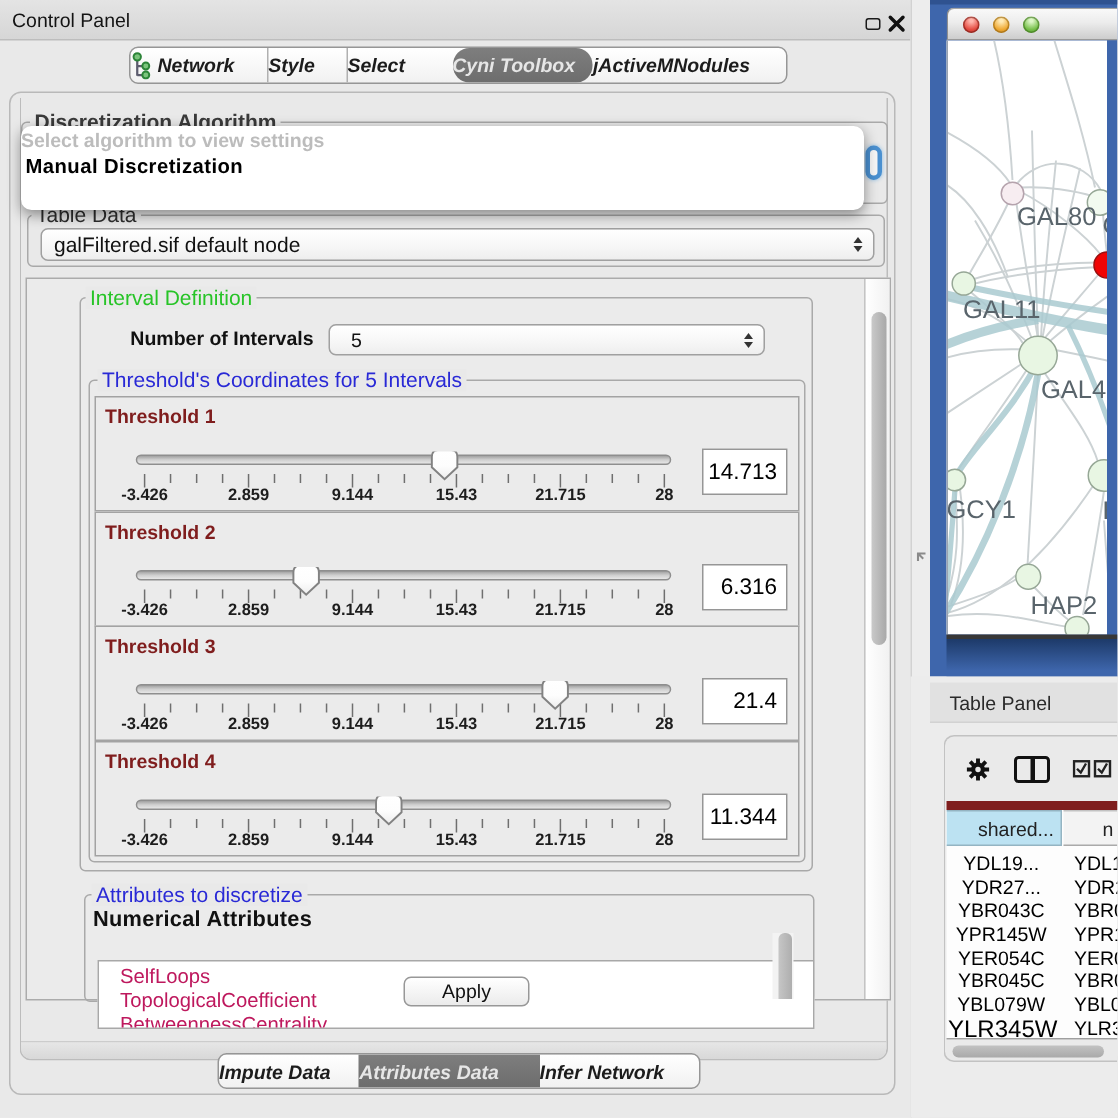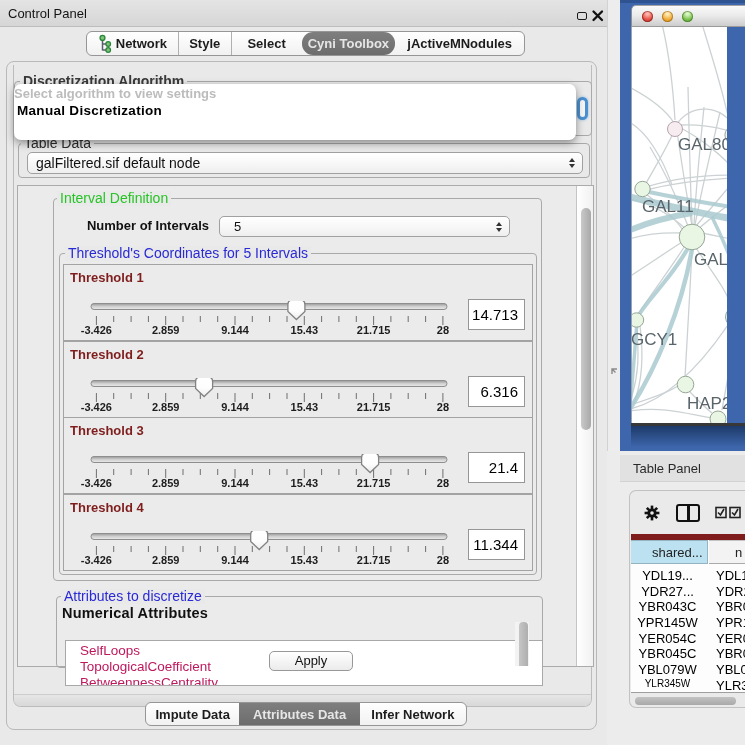--- a/index.html
+++ b/index.html
@@ -9,21 +9,21 @@
 .gtitle{position:absolute;top:-8px;background:#e9e9e9;padding:0 3px;font-size:14px;line-height:15px;white-space:nowrap;}
 .combo{position:absolute;background:linear-gradient(#ffffff,#f6f6f6 60%,#eeeeee);border:1px solid #a0a0a0;border-radius:5px;display:flex;align-items:center;font-size:13px;color:#111;}
 .updn{position:absolute;right:7px;top:50%;transform:translateY(-50%);display:flex;flex-direction:column;align-items:center;gap:2px;}
 .updn i{display:block;width:0;height:0;border-left:3.5px solid transparent;border-right:3.5px solid transparent;}
 .updn .u{border-bottom:4.5px solid #333;}
 .updn .d{border-top:4.5px solid #333;}
 .tpanel{position:absolute;border:1px solid #a3a3a3;background:#ebebeb;}
 .ttitle{position:absolute;left:6px;top:5px;font-weight:bold;font-size:13px;color:#7f1d1d;}
 .vbox{position:absolute;background:#fff;border:1px solid #969696;font-size:15px;color:#000;text-align:right;padding:6px 6px 0 0;}
 .ticklabel{position:absolute;font-size:11px;font-weight:bold;color:#1d1d1d;width:60px;text-align:center;}
-.seg{display:flex;align-items:center;justify-content:center;font-size:13px;font-weight:bold;color:#1c1c1c;height:100%;}
+.seg{display:flex;align-items:center;font-size:13px;font-weight:bold;color:#1c1c1c;height:100%;font-style:italic;}
 .tabbar{position:absolute;background:linear-gradient(#ffffff,#f1f1f1);border:1px solid #969696;border-radius:6px;display:flex;overflow:hidden;}
 .darkseg{background:linear-gradient(#7e7e7e,#6d6d6d);color:#e6e6e6;}
 .vsep{width:1px;height:100%;background:#b0b0b0;}
 </style></head><body>
 
 <div class="abs" style="left:0;top:0;width:607px;height:27px;background:linear-gradient(#e4e4e4,#d6d6d6);border-bottom:1px solid #bdbdbd;"></div>
 <div class="abs" style="left:8px;top:6px;font-size:13px;color:#141414;">Control Panel</div>
 <div class="abs" style="left:577px;top:11.5px;width:10px;height:8px;border:1.8px solid #1a1a1a;border-radius:2px;"></div>
 <svg class="abs" style="left:591px;top:9px;" width="14" height="14" viewBox="0 0 14 14">
  <path d="M2.5 2.5 L11 11 M11 2.5 L2.5 11" stroke="#111" stroke-width="2.3" stroke-linecap="round"></path>
@@ -311,21 +311,21 @@
 <div class="abs" style="left:607px;top:0;width:13px;height:745px;background:#ededed;border-left:1px solid #d2d2d2;"></div>
 
 <div class="abs" style="left:620px;top:0;width:125px;height:451px;background:#3e66ac;"></div>
 <div class="abs" style="left:620px;top:0;width:125px;height:3px;background:#2f5290;"></div>
 <div class="abs" style="left:631px;top:426px;width:114px;height:25px;background:linear-gradient(#1d3a69,#3e66ac 85%);"></div>
 
 <div class="abs" style="left:631px;top:5px;width:114px;height:22px;background:linear-gradient(#f9f9f9,#ececec 45%,#cdcdcd);border-left:1px solid #8f8f8f;border-top:1px solid #a5a5a5;border-bottom:1px solid #9a9a9a;border-radius:5px 0 0 0;"></div>
 <div class="abs" style="left:642px;top:11px;width:11px;height:11px;border-radius:50%;background:radial-gradient(circle at 50% 25%,#ffb5ac 10%,#e44c42 60%,#ad2f27);box-shadow:inset 0 0 0 1px rgba(110,25,18,.55);"></div>
 <div class="abs" style="left:662px;top:11px;width:11px;height:11px;border-radius:50%;background:radial-gradient(circle at 50% 25%,#ffeab5 10%,#efa933 60%,#bc7f1d);box-shadow:inset 0 0 0 1px rgba(140,95,15,.55);"></div>
 <div class="abs" style="left:682px;top:11px;width:11px;height:11px;border-radius:50%;background:radial-gradient(circle at 50% 25%,#dcf6c6 10%,#77c04b 60%,#4e9427);box-shadow:inset 0 0 0 1px rgba(60,110,30,.55);"></div>
-<div class="abs" style="left:631px;top:27px;width:96px;height:396px;background:#fff;border-left:1px solid #9aa3b0;overflow:hidden;">
+<div class="abs" style="left:631px;top:27px;width:107px;height:396px;background:#fff;border-left:1px solid #9aa3b0;overflow:hidden;">
 <svg width="114" height="398" viewBox="0 0 114 398">
       <path d="M43,102 C33,125 20,145 13,158" fill="none" stroke="#ccd2d4" stroke-width="1.3"></path>
       <path d="M45,104 C50,140 56,175 60,199" fill="none" stroke="#ccd2d4" stroke-width="1.3"></path>
       <path d="M47,100 C70,112 92,130 102,143" fill="none" stroke="#ccd2d4" stroke-width="1.3"></path>
       <path d="M48,98 C65,97 85,100 97,104" fill="none" stroke="#ccd2d4" stroke-width="1.3"></path>
       <path d="M44,98 C60,75 90,78 102,100" fill="none" stroke="#ccd2d4" stroke-width="1.3"></path>
       <path d="M103,112 C104,124 105,135 106,142" fill="none" stroke="#ccd2d4" stroke-width="1.3"></path>
       <path d="M13,166 C30,180 45,193 50,202" fill="none" stroke="#ccd2d4" stroke-width="1.3"></path>
       <path d="M14,160 C45,150 80,148 101,148" fill="none" stroke="#ccd2d4" stroke-width="1.3"></path>
       <path d="M14,163 C45,155 80,152 101,151" fill="none" stroke="#ccd2d4" stroke-width="1.3"></path>
@@ -422,18 +422,18 @@
     <div style="position:absolute;left:1px;top:59.3px;width:71px;text-align:center;font-size:13px;color:#000;">YBR043C</div>
     <div style="position:absolute;left:85px;top:59.3px;font-size:13px;color:#000;">YBR0</div>
     <div style="position:absolute;left:1px;top:75.0px;width:71px;text-align:center;font-size:13px;color:#000;">YPR145W</div>
     <div style="position:absolute;left:85px;top:75.0px;font-size:13px;color:#000;">YPR1</div>
     <div style="position:absolute;left:1px;top:90.6px;width:71px;text-align:center;font-size:13px;color:#000;">YER054C</div>
     <div style="position:absolute;left:85px;top:90.6px;font-size:13px;color:#000;">YER0</div>
     <div style="position:absolute;left:1px;top:106.2px;width:71px;text-align:center;font-size:13px;color:#000;">YBR045C</div>
     <div style="position:absolute;left:85px;top:106.2px;font-size:13px;color:#000;">YBR0</div>
     <div style="position:absolute;left:1px;top:121.9px;width:71px;text-align:center;font-size:13px;color:#000;">YBL079W</div>
     <div style="position:absolute;left:85px;top:121.9px;font-size:13px;color:#000;">YBL0</div>
-    <div style="position:absolute;left:1px;top:137.6px;width:71px;text-align:center;font-size:10px;color:#000;">YLR345W</div>
+    <div style="position:absolute;left:1px;top:137.6px;width:71px;text-align:center;font-size:16px;color:#000;">YLR345W</div>
     <div style="position:absolute;left:85px;top:137.6px;font-size:13px;color:#000;">YLR3</div>
     <div style="position:absolute;left:1px;top:153.2px;width:71px;text-align:center;font-size:13px;color:#000;">YIL053C</div>
     <div style="position:absolute;left:85px;top:153.2px;font-size:13px;color:#000;">YIL0</div>
   </div>
 <div class="abs" style="left:635px;top:697px;width:101px;height:7.5px;background:linear-gradient(#c2c2c2,#a9a9a9);border-radius:4px;"></div>
 
 </body></html>

